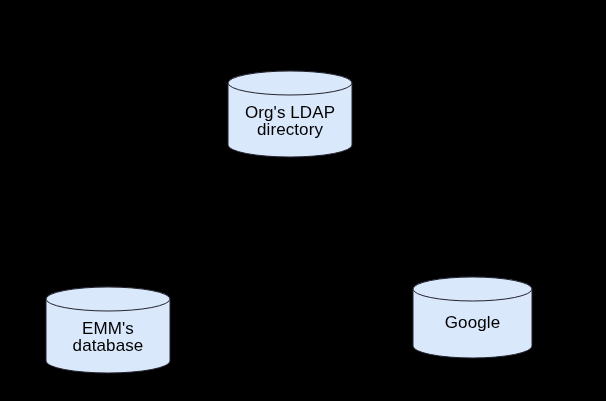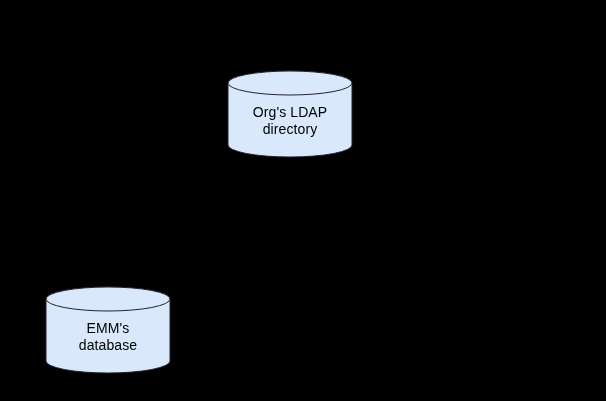--- a/index.html
+++ b/index.html
@@ -28,21 +28,21 @@
     top: 0;
     overflow: visible;
   }
   .cyl-label {
     position: absolute;
     left: 0;
     width: 100%;
     text-align: center;
     color: #000000;
     font-family: "Liberation Sans", sans-serif;
-    font-size: 14px;
+    font-size: 17px;
     line-height: 17px;
     letter-spacing: 0.1px;
     white-space: pre-line;
     pointer-events: none;
     -webkit-font-smoothing: antialiased;
   }
 </style>
 </head>
 <body>
 
@@ -59,14 +59,21 @@
 
   <div class="cylinder" id="node-emm" style="left: 46px; top: 287px; width: 124px; height: 86px;">
     <svg id="svg-emm" xmlns="http://www.w3.org/2000/svg" width="124" height="86" viewBox="0 0 124 86">
         <path d="M 0,12 A 62,12 0 0 1 124,12 L 124,74 A 62,12 0 0 1 0,74 Z" fill="#dae8fc" stroke="#23232e" stroke-width="1" stroke-linejoin="round"></path>
         <ellipse cx="62" cy="12" rx="62" ry="12" fill="#dae8fc" stroke="#23232e" stroke-width="1"></ellipse>
       </svg>
     <div class="cyl-label" id="label-emm" style="top: 33px; color: rgb(0, 0, 0);">EMM's
 database</div>
   </div>
 
+  <div class="cylinder" id="node-google" style="left: 413px; top: 277px; width: 119px; height: 81px;">
+    <svg id="svg-google" xmlns="http://www.w3.org/2000/svg" width="119" height="81" viewBox="0 0 119 81">
+        <path d="M 0,12 A 59.5,12 0 0 1 119,12 L 119,69 A 59.5,12 0 0 1 0,69 Z" fill="#dae8fc" stroke="#23232e" stroke-width="1" stroke-linejoin="round"></path>
+        <ellipse cx="59.5" cy="12" rx="59.5" ry="12" fill="#dae8fc" stroke="#23232e" stroke-width="1"></ellipse>
+      </svg>
+    <div class="cyl-label" id="label-google" style="top: 37px; color: rgb(0, 0, 0);">Google</div>
+  </div>
 
 </div>
 
 </body></html>

